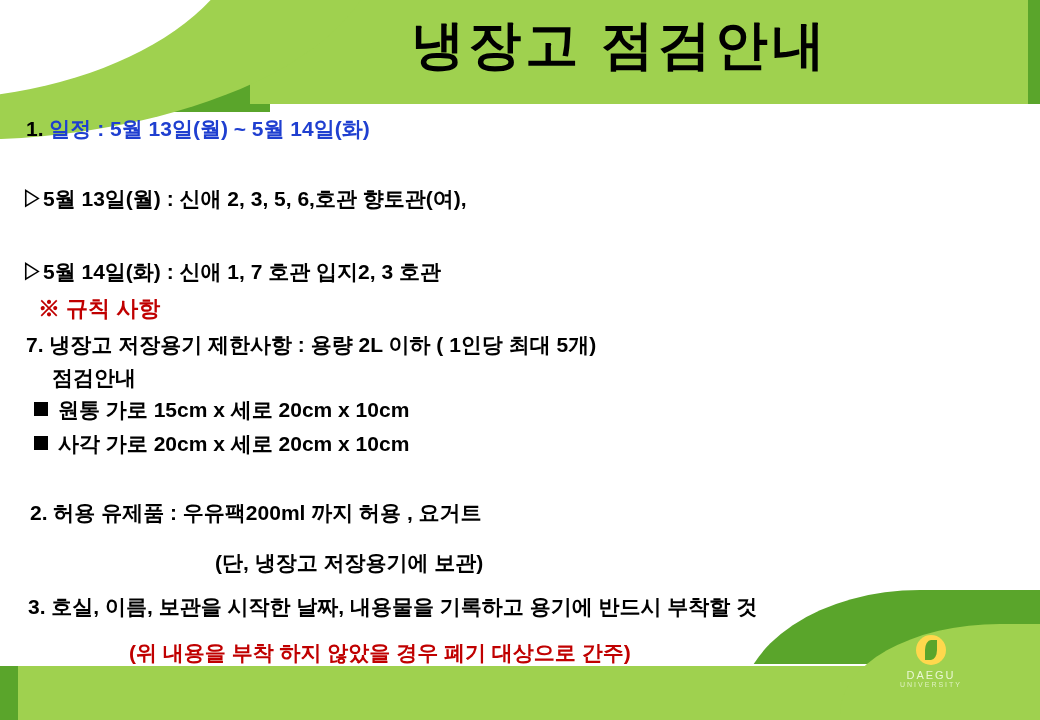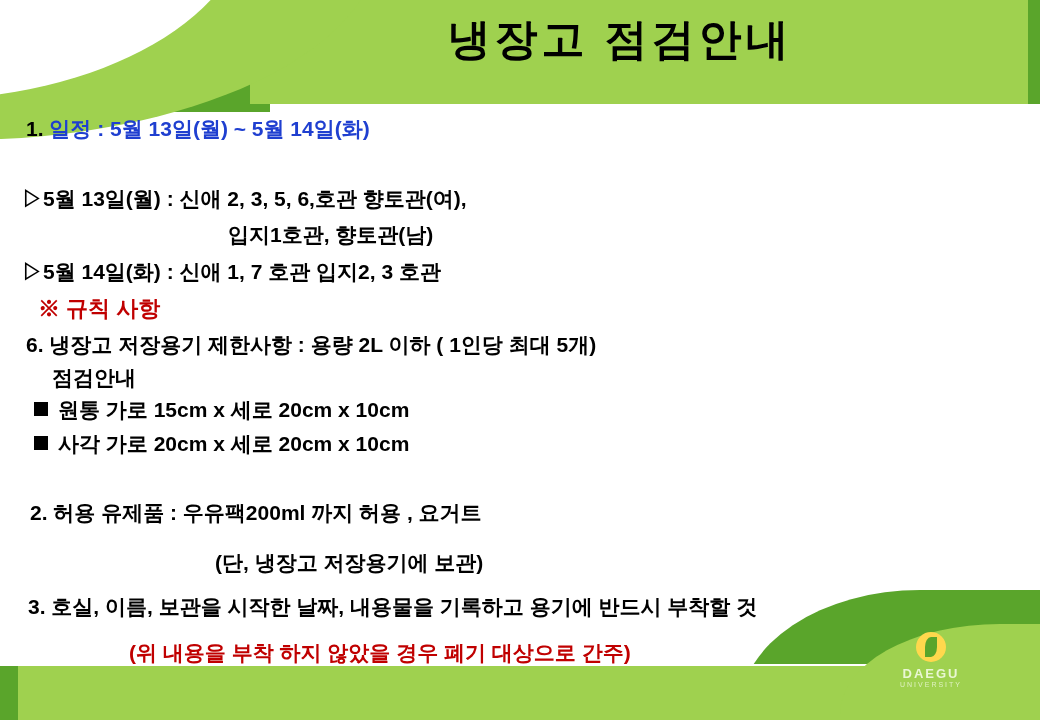--- a/index.html
+++ b/index.html
@@ -53,21 +53,21 @@
     position: absolute;
     left: 1028px; top: 0;
     width: 12px; height: 104px;
     background: #5aa52b;
   }
   .title {
     position: absolute;
     left: 250px; top: 18px;
     width: 740px;
     text-align: center;
-    font-size: 43px;
+    font-size: 53px;
     font-weight: bold;
     color: #000000;
     letter-spacing: 4px;
     line-height: 1.0;
     white-space: nowrap;
   }
 
   
   .ftr-band {
     position: absolute;
@@ -119,22 +119,22 @@
   }
   .logo-mark::after {
     content: "";
     position: absolute;
     left: 9px; top: 5px;
     width: 12px; height: 20px;
     background: #5aa52b;
     border-radius: 50% 0 50% 0;
   }
   .logo-name {
-    font-size: 13px;
-    font-weight: bold;
+    font-size: 11px;
+    font-weight: normal;
     letter-spacing: 2px;
   }
   .logo-sub {
     font-size: 7px;
     letter-spacing: 2px;
     opacity: .85;
   }
 
   
   .body {
@@ -194,27 +194,26 @@
   <div class="body">
 
     <div class="line p1">
       <span class="num">1.</span>
       <span class="l-blue">일정 : 5월 13일(월) ~ 5월 14일(화)</span>
     </div>
 
 
     <div class="line p3">▷5월 13일(월) : 신애 2, 3, 5, 6,호관 향토관(여),</div>
 
-    <div class="line p4">입지1호관, 향토관(남)</div>
 
     <div class="line p5">▷5월 14일(화) : 신애 1, 7 호관 입지2, 3 호관</div>
 
     <div class="line p6 l-red">※ 규칙 사항</div>
 
-    <div class="line p7">6. 냉장고 저장용기 제한사항 : 용량 2L 이하 ( 1인당 최대 5개)</div>
+    <div class="line p7">7. 냉장고 저장용기 제한사항 : 용량 2L 이하 ( 1인당 최대 5개)</div>
 
     <div class="line p8">점검안내</div>
 
     <div class="line p9">
       <span class="sq"></span><span>원통 가로 15cm x 세로 20cm x 10cm</span>
     </div>
 
     <div class="line p10">
       <span class="sq"></span><span>사각 가로 20cm x 세로 20cm x 10cm</span>
     </div>

